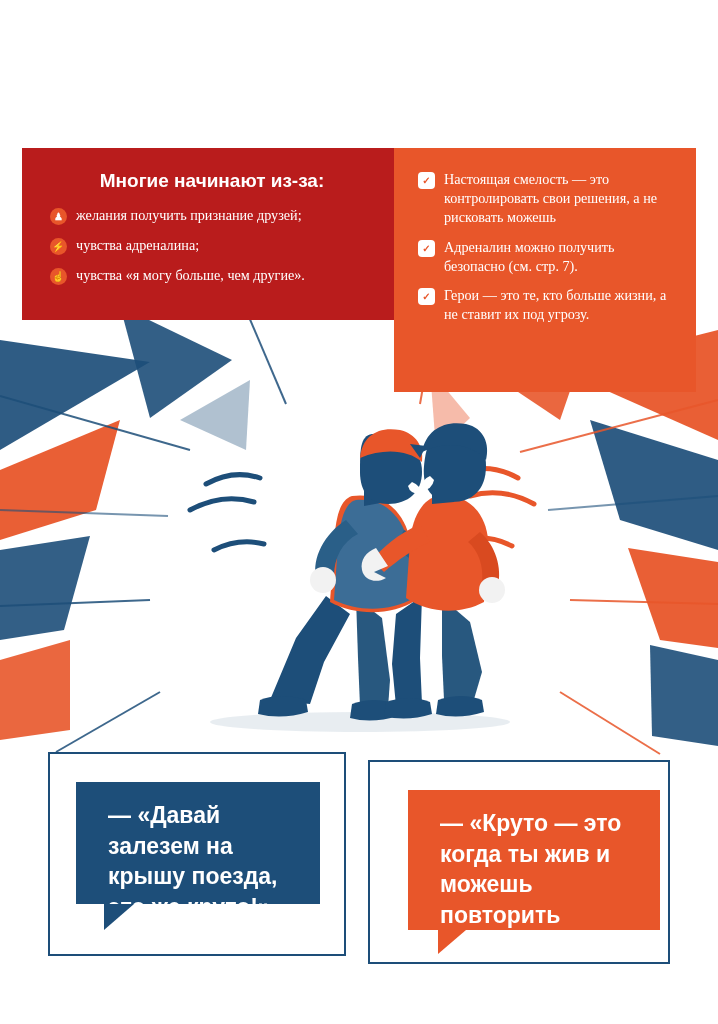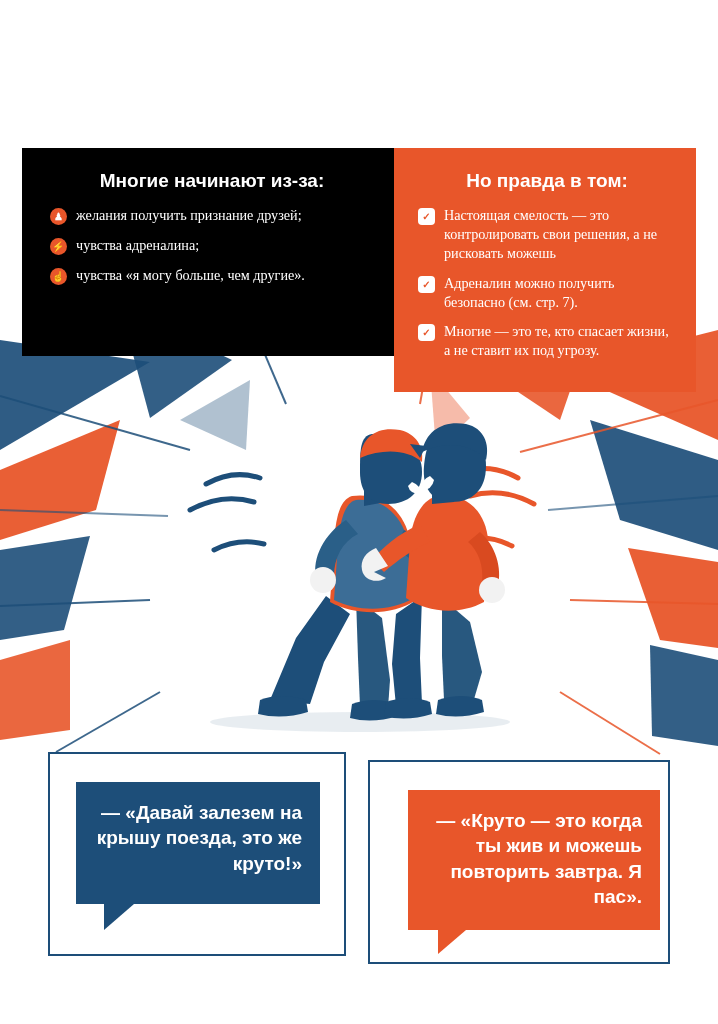--- a/index.html
+++ b/index.html
@@ -28,22 +28,22 @@
     letter-spacing: 0.2px;
     text-transform: uppercase;
     z-index: 30;
   }
   .title .l2 { display: block; }
 
   
   .panel-blue {
     position: absolute;
     left: 22px; top: 148px;
-    width: 372px; height: 208px;
-    background: #000000;
+    width: 372px; height: 172px;
+    background: #b91c1c;
     z-index: 20;
     clip-path: polygon(0 0, 100% 0, 100% 100%, 0 100%);
   }
   .panel-blue-inner { padding: 22px 20px 0 28px; }
   .panel-orange {
     position: absolute;
     left: 394px; top: 148px;
     width: 302px; height: 244px;
     background: #e8562a;
     z-index: 20;
@@ -100,25 +100,24 @@
     border: 2px solid #1d4e79;
     background: #ffffff;
   }
   #frame-left  { left: 48px;  top: 752px; width: 298px; height: 204px; }
   #frame-right { left: 368px; top: 760px; width: 302px; height: 204px; }
 
   .bubble {
     position: absolute;
     z-index: 26;
     color: #ffffff;
-    font-size: 19px;
+    font-size: 23px;
     font-weight: bold;
     line-height: 1.33;
-    padding: 18px 18px 18px 20px;
-    text-align: right;
+    padding: 18px 18px 18px 32px;
   }
   #bubble-left  { left: 76px;  top: 782px; width: 244px; height: 122px; background: #1d4e79; }
   #bubble-right { left: 408px; top: 790px; width: 252px; height: 140px; background: #e8562a; }
 
   .bubble .tail {
     position: absolute;
     width: 0; height: 0;
   }
   #bubble-left .tail {
     left: 28px; bottom: -26px;
@@ -190,33 +189,32 @@
         <li>
           <span class="bullet">☝</span>
           <span class="txt">чувства «я могу больше, чем другие».</span>
         </li>
       </ul>
     </div>
   </div>
 
   <div class="panel-orange">
     <div class="panel-orange-inner">
-      <div class="panel-head center">Но правда в том:</div>
       <ul class="items">
         <li>
           <span class="bullet">✓</span>
           <span class="txt">Настоящая смелость — это контролировать свои решения, а не рисковать можешь</span>
         </li>
         <li>
           <span class="bullet">✓</span>
           <span class="txt">Адреналин можно получить безопасно (см. стр. 7).</span>
         </li>
         <li>
           <span class="bullet">✓</span>
-          <span class="txt">Многие — это те, кто спасает жизни, а не ставит их под угрозу.</span>
+          <span class="txt">Герои — это те, кто больше жизни, а не ставит их под угрозу.</span>
         </li>
       </ul>
     </div>
   </div>
 
   <svg class="figures" viewBox="0 0 480 360" xmlns="http://www.w3.org/2000/svg">
 
     <g stroke="#1d4e79" stroke-width="5" stroke-linecap="round" fill="none">
       <path d="M86,84 C104,74 122,72 140,78"></path>
       <path d="M70,110 C92,98 114,96 134,102"></path>

